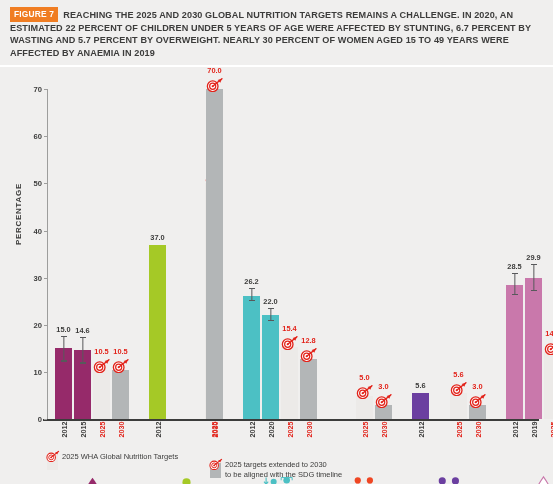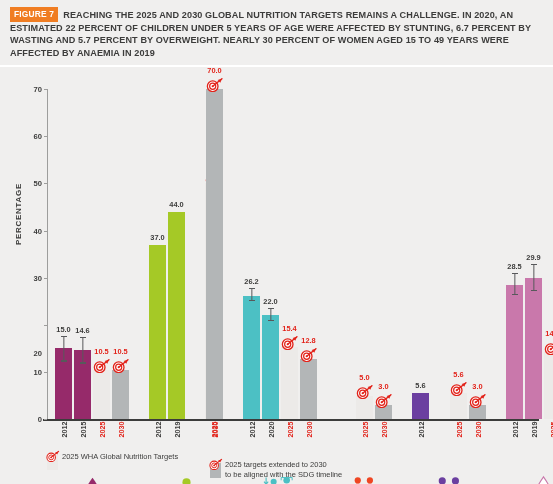--- a/index.html
+++ b/index.html
@@ -148,21 +148,21 @@
 
   <div class="chart-area">
     <div class="ylabel">PERCENTAGE</div>
     <div class="plot" id="plot">
       <div class="axis-y"></div>
       <div class="axis-x"></div>
     <div class="ytick" style="top: 330px;">0</div>
         <div class="ytick-mark" style="top: 330px;"></div>
         <div class="ytick" style="top: 282.857px;">10</div>
         <div class="ytick-mark" style="top: 282.857px;"></div>
-        <div class="ytick" style="top: 235.714px; margin-top: 28px;">20</div>
+        <div class="ytick" style="top: 235.714px;">20</div>
         <div class="ytick-mark" style="top: 235.714px;"></div>
         <div class="ytick" style="top: 188.571px;">30</div>
         <div class="ytick-mark" style="top: 188.571px;"></div>
         <div class="ytick" style="top: 141.429px;">40</div>
         <div class="ytick-mark" style="top: 141.429px;"></div>
         <div class="ytick" style="top: 94.2857px;">50</div>
         <div class="ytick-mark" style="top: 94.2857px;"></div>
         <div class="ytick" style="top: 47.1429px;">60</div>
         <div class="ytick-mark" style="top: 47.1429px;"></div>
         <div class="ytick" style="top: 0px; margin-left: 28px;">70</div>
@@ -216,25 +216,20 @@
               </svg>
             </div>
           </div>
         </div>
         <div class="group" style="left: 102px; width: 74px;">
           <div class="bar-slot" style="left: 0px;">
             <div class="bar" title="Exclusive breastfeeding 2012: 37.0%" style="height: 174.429px; background: rgb(165, 201, 38);"></div>
             <div class="val" style="bottom: 177.429px;">37.0</div>
             <div class="yearlab">2012</div>
           </div>
-          <div class="bar-slot" style="left: 19px;">
-            <div class="bar" title="Exclusive breastfeeding 2019: 44.0%" style="height: 207.429px; background: rgb(165, 201, 38);"></div>
-            <div class="val" style="bottom: 210.429px;">44.0</div>
-            <div class="yearlab">2019</div>
-          </div>
           <div class="bar-slot" style="left: 56px;">
             <div class="bar target2025" title="Exclusive breastfeeding 2025: 50.0%" style="height: 235.714px;"></div>
             <div class="target-icon" style="bottom: 232.714px;"><svg viewBox="0 0 30 26" width="18" height="15">
                 <circle cx="11" cy="16" r="9.2" fill="#ffffff" stroke="#e2231a" stroke-width="2.3"></circle>
                 <circle cx="11" cy="16" r="5.3" fill="#ffffff" stroke="#e2231a" stroke-width="2.1"></circle>
                 <circle cx="11" cy="16" r="1.9" fill="#e2231a"></circle>
                 <path d="M11 16 L27 3" stroke="#e2231a" stroke-width="2.6" stroke-linecap="round"></path>
                 <path d="M27 3 L19.6 5.2 L24.2 9.8 Z" fill="#e2231a"></path>
               </svg></div>
             <div class="val tgt" style="bottom: 249.714px;">50.0</div>

